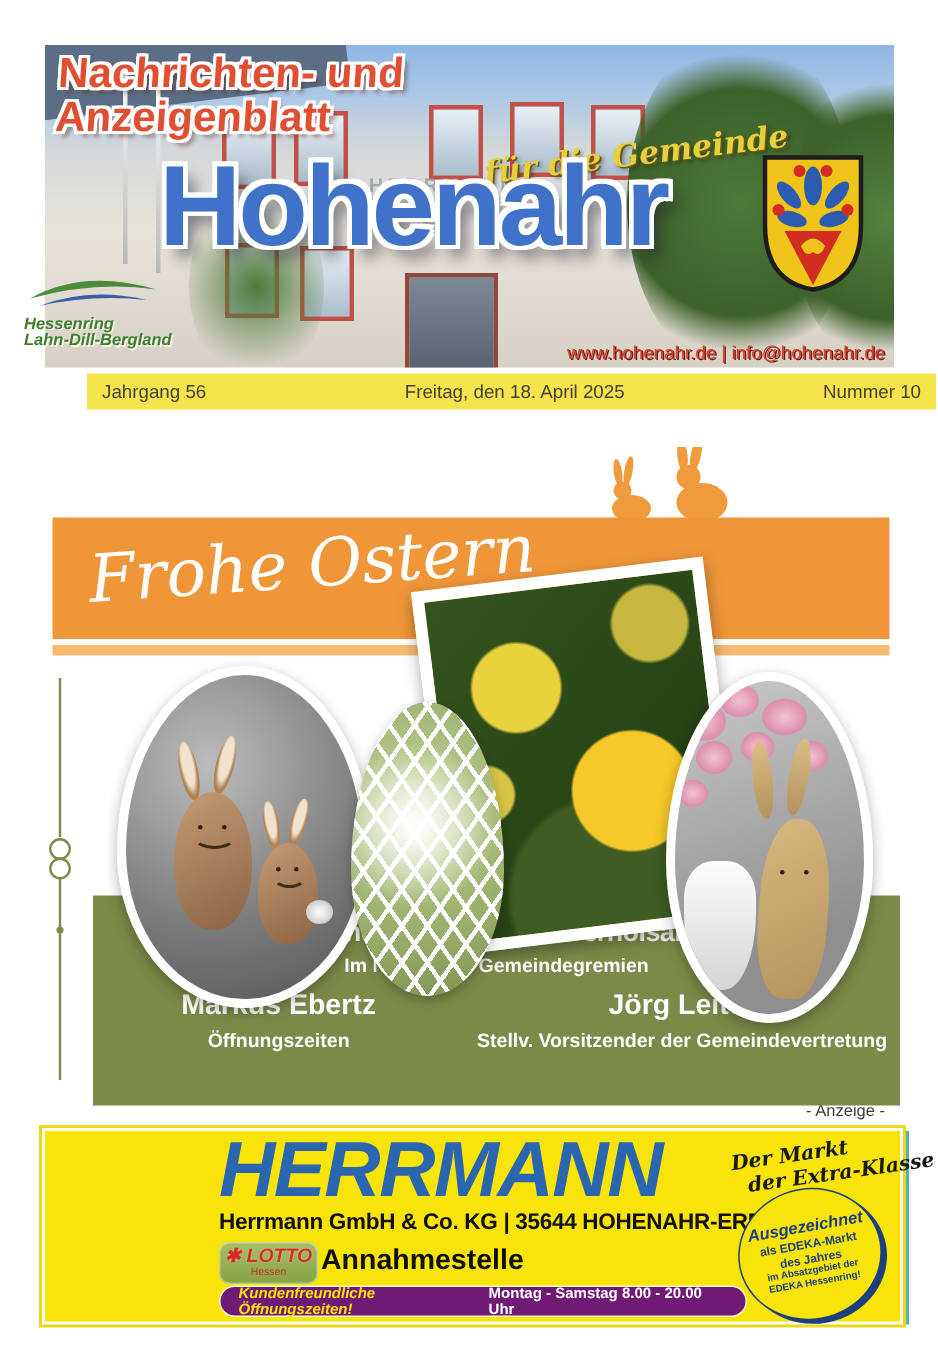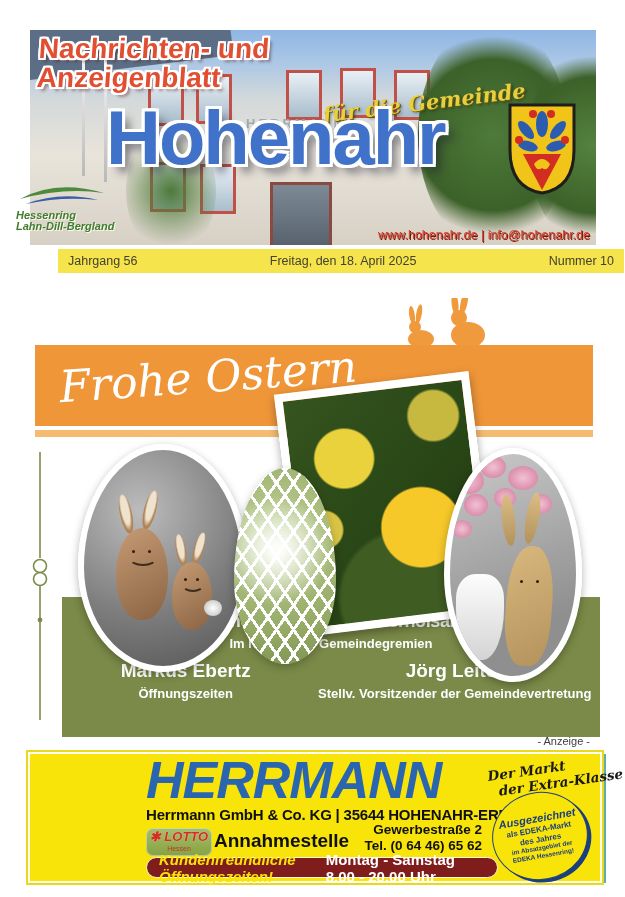--- a/index.html
+++ b/index.html
@@ -107,23 +107,23 @@
   .edeka-word{margin-top:6px;font-size:19px;font-weight:bold;color:#2a65b0;letter-spacing:1px;}
   .ad-name{position:absolute;left:116px;top:-4px;font-size:52px;font-weight:bold;color:#2a65b0;letter-spacing:-1px;font-style:italic;}
   .ad-company{position:absolute;left:116px;top:52px;font-size:15px;font-weight:bold;color:#101010;letter-spacing:-0.2px;}
   .lotto{position:absolute;left:116px;top:74px;width:66px;height:28px;border-radius:7px;
     background:linear-gradient(#a8bf68,#85a243);text-align:center;box-shadow:inset 0 0 0 1px rgba(255,255,255,.4);}
   .lotto-main{font-size:13px;font-weight:bold;font-style:italic;color:#d62d23;line-height:17px;text-shadow:0 0 1px rgba(255,255,255,.7);}
   .lotto-sub{font-size:7px;color:#c2332a;line-height:7px;}
   .annahme{position:absolute;left:184px;top:76px;font-size:19px;font-weight:bold;color:#101010;text-align:center;}
   .ad-addr{position:absolute;left:280px;top:68px;width:172px;text-align:right;font-size:13.5px;
     font-weight:bold;color:#101010;line-height:1.22;}
-  .hours{position:absolute;left:116px;top:103px;width:352px;height:21px;background:#7f1d1d;
+  .hours{position:absolute;left:116px;top:103px;width:352px;height:21px;background:#701a75;
     border:1px solid #fffbd0;border-radius:12px;display:flex;align-items:center;justify-content:space-between;
-    padding:0 12px;box-sizing:border-box;font-weight:bold;font-size:15px;}
+    padding:0 12px;box-sizing:border-box;font-weight:bold;font-size:10px;}
   .hours-label{color:#f8e408;font-style:italic;}
   .hours-value{color:#ffffff;}
   .tagline{position:absolute;left:458px;top:4px;transform:rotate(-8deg);font-size:13.5px;font-weight:bold;
     font-style:italic;color:#181818;line-height:1.15;font-family:"DejaVu Serif",serif;white-space:nowrap;}
   .tagline .tl2{margin-left:9px;}
   .badge{position:absolute;left:462px;top:38px;width:94px;height:86px;background:#f8e408;border-radius:50%;
     transform:rotate(-10deg);box-shadow:3px 3px 0 #1c3f7e;border:1px solid #1c3f7e;
     display:flex;flex-direction:column;align-items:center;justify-content:center;color:#1c3f7e;
     text-align:center;line-height:1.2;}
   .b0{font-size:11px;font-weight:bold;font-style:italic;}
@@ -291,24 +291,20 @@
 
     <div class="lotto">
       <div class="lotto-main">
         <span>✱</span>
         <span>LOTTO</span>
       </div>
       <div class="lotto-sub">Hessen</div>
     </div>
     <div class="annahme">Annahmestelle</div>
 
-    <div class="ad-addr">
-      <div>Gewerbestraße 2</div>
-      <div>Tel. (0 64 46) 65 62</div>
-    </div>
 
     <div class="hours">
       <span class="hours-label">Kundenfreundliche Öffnungszeiten!</span>
       <span class="hours-value">Montag - Samstag 8.00 - 20.00 Uhr</span>
     </div>
 
     <div class="tagline">
       <div>Der Markt</div>
       <div class="tl2">der Extra-Klasse ...!</div>
     </div>

